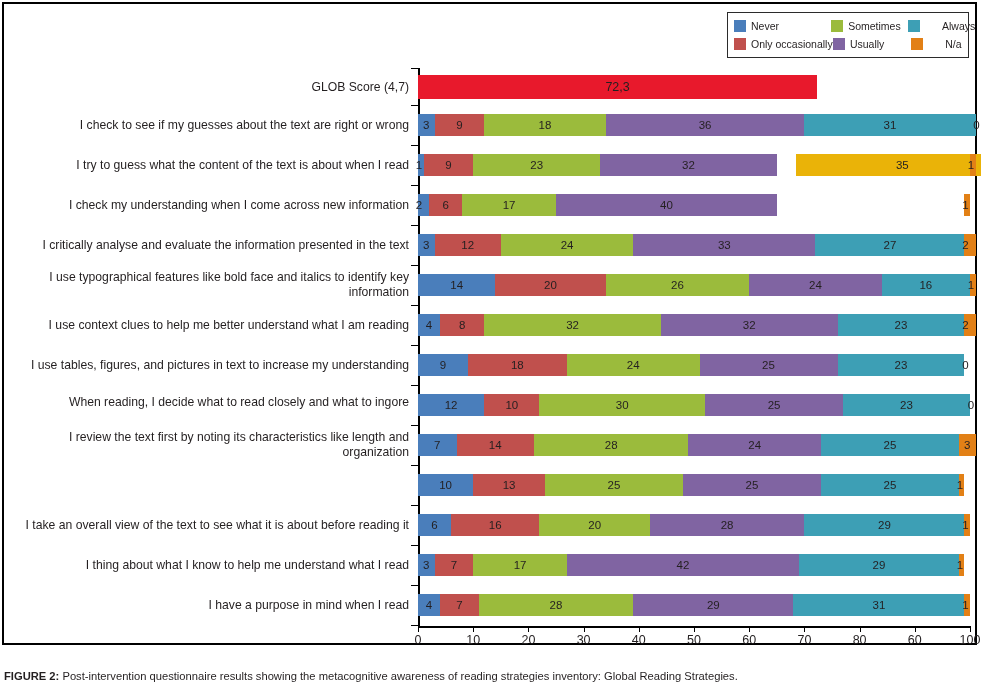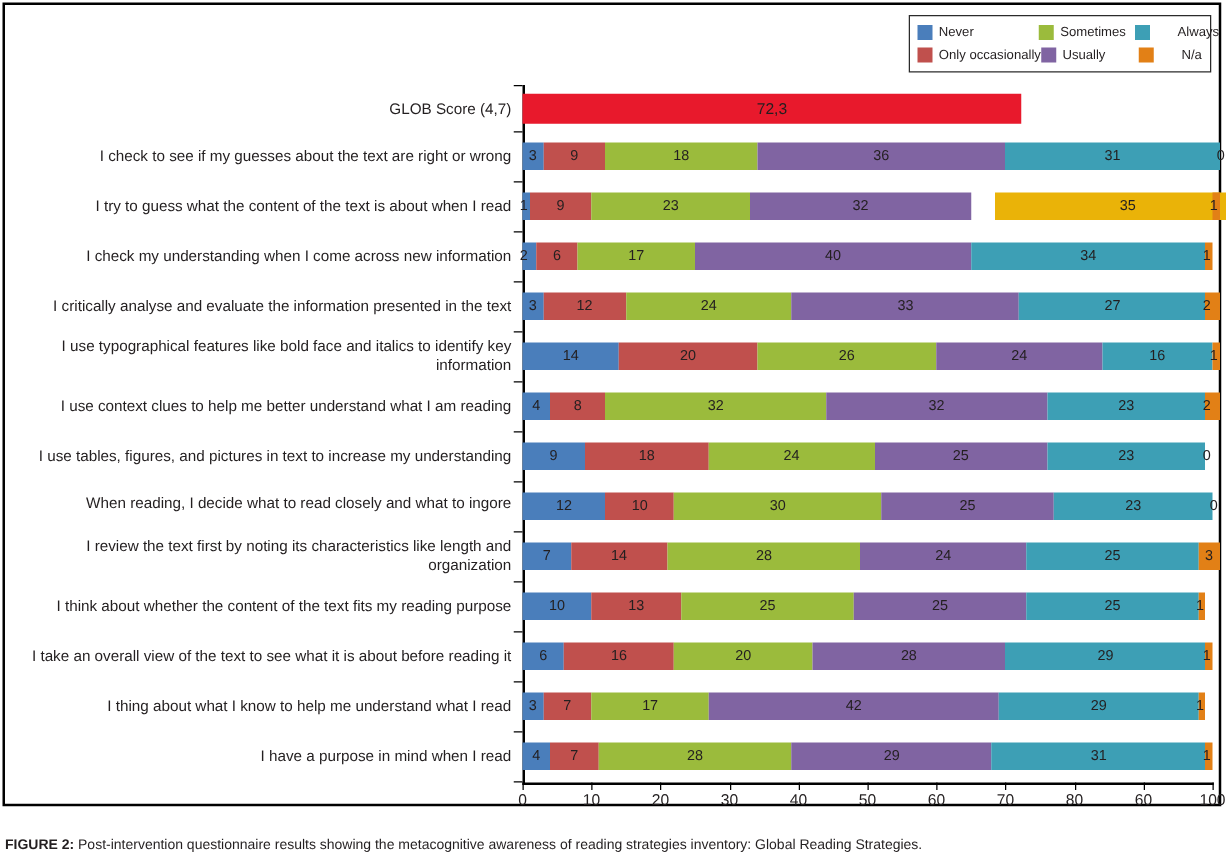--- a/index.html
+++ b/index.html
@@ -111,21 +111,20 @@
         <div class="cat-label" style="top: 75.5px;">GLOB Score (4,7)</div>
         <div class="cat-label" style="top: 113.5px;">I check to see if my guesses about the text are right or wrong</div>
         <div class="cat-label" style="top: 153.5px;">I try to guess what the content of the text is about when I read</div>
         <div class="cat-label" style="top: 193.5px;">I check my understanding when I come across new information</div>
         <div class="cat-label" style="top: 233.5px;">I critically analyse and evaluate the information presented in the text</div>
         <div class="cat-label" style="top: 266px;">I use typographical features like bold face and italics to identify key information</div>
         <div class="cat-label" style="top: 313.5px;">I use context clues to help me better understand what I am reading</div>
         <div class="cat-label" style="top: 353.5px;">I use tables, figures, and pictures in text to increase my understanding</div>
         <div class="cat-label" style="top: 391px;">When reading, I decide what to read closely and what to ingore</div>
         <div class="cat-label" style="top: 426px;">I review the text first by noting its characteristics like length and organization</div>
-        <div class="cat-label" style="top: 473.5px;">I think about whether the content of the text fits my reading purpose</div>
         <div class="cat-label" style="top: 513.5px;">I take an overall view of the text to see what it is about before reading it</div>
         <div class="cat-label" style="top: 553.5px;">I thing about what I know to help me understand what I read</div>
         <div class="cat-label" style="top: 593.5px;">I have a purpose in mind when I read</div>
       </div>
 
     <div id="axis-left"></div>
     <div id="axis-bottom"></div>
     <div id="axis-decor">
         <div class="tickmark" style="left: 414px;"></div>
         <div class="ticklabel" style="left: 414px;">0</div>
@@ -213,23 +212,20 @@
           </div>
           <div class="seg" style="left: 11.04px; width: 33.12px; background: rgb(192, 80, 77);">
             <span>6</span>
           </div>
           <div class="seg" style="left: 44.16px; width: 93.84px; background: rgb(155, 187, 60);">
             <span>17</span>
           </div>
           <div class="seg" style="left: 138px; width: 220.8px; background: rgb(128, 100, 162);">
             <span>40</span>
           </div>
-          <div class="seg" style="left: 358.8px; width: 187.68px; background: rgb(61, 159, 181);">
-            <span>34</span>
-          </div>
           <div class="seg" style="left: 546.48px; width: 5.52px; background: rgb(226, 128, 22);">
             <span style="margin-left: -6px; width: 14px;">1</span>
           </div>
         </div>
         <div class="bar-row" style="top: 166px; left: 0px; width: 552px;">
           <div class="seg" style="left: 0px; width: 16.56px; background: rgb(74, 126, 187);">
             <span>3</span>
           </div>
           <div class="seg" style="left: 16.56px; width: 66.24px; background: rgb(192, 80, 77);">
             <span>12</span>

